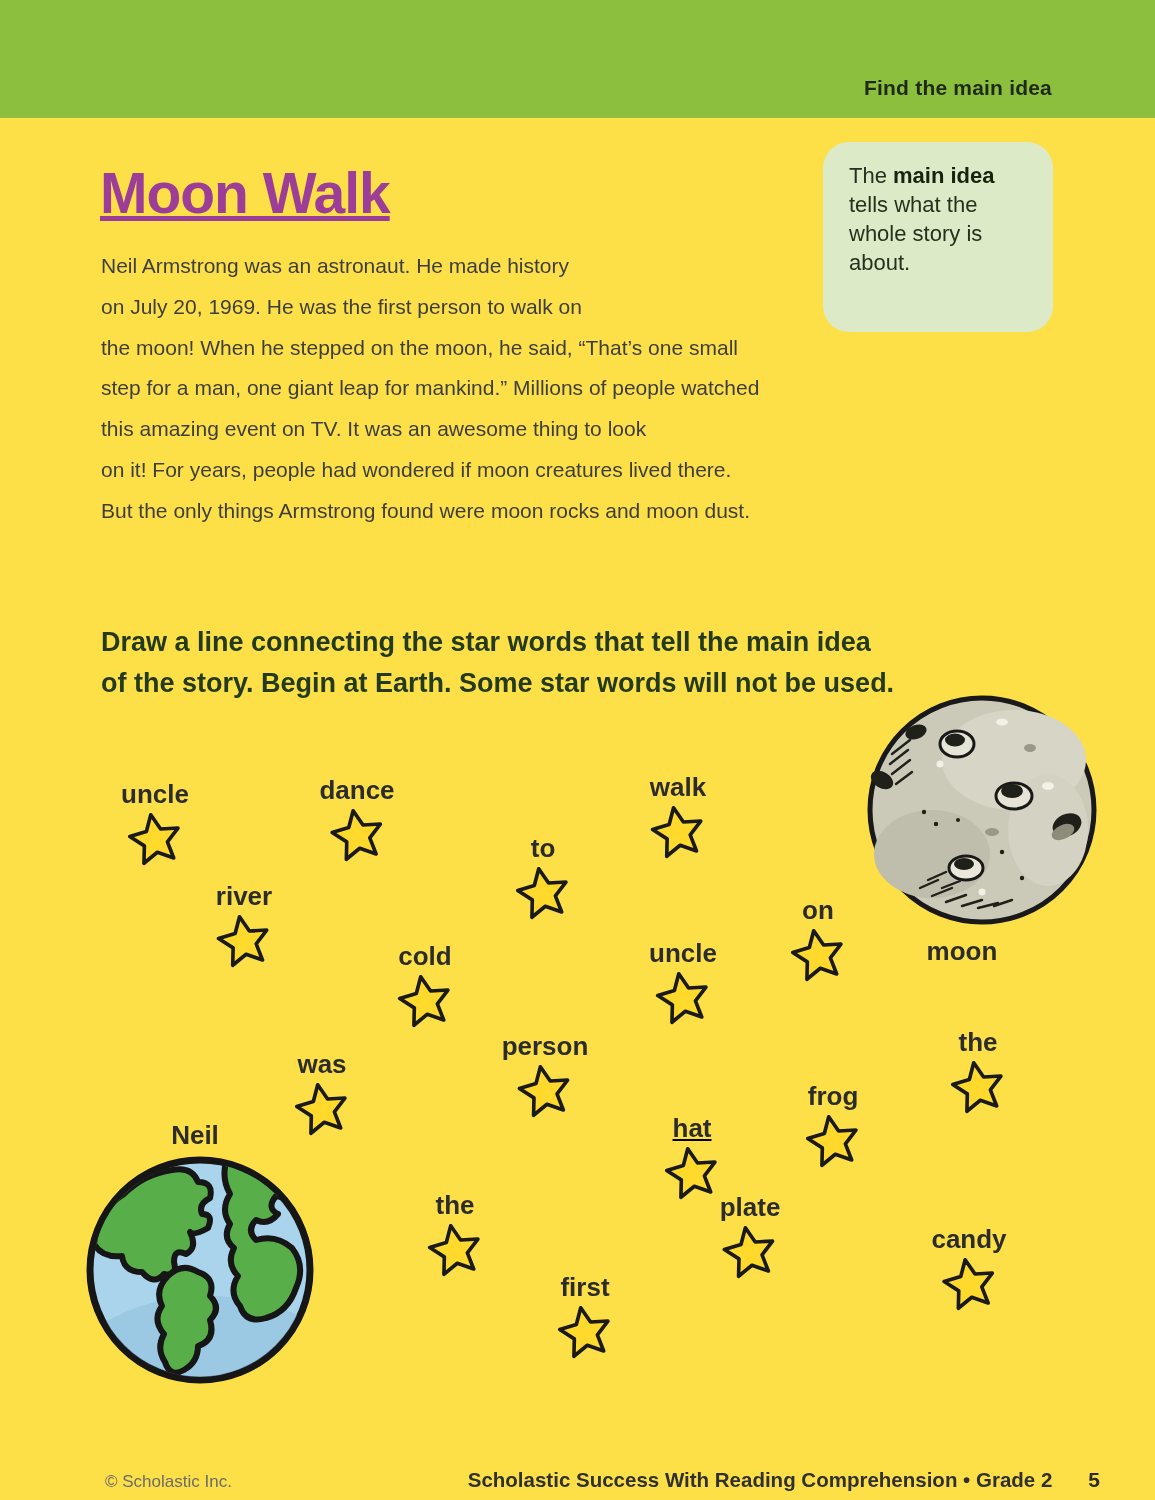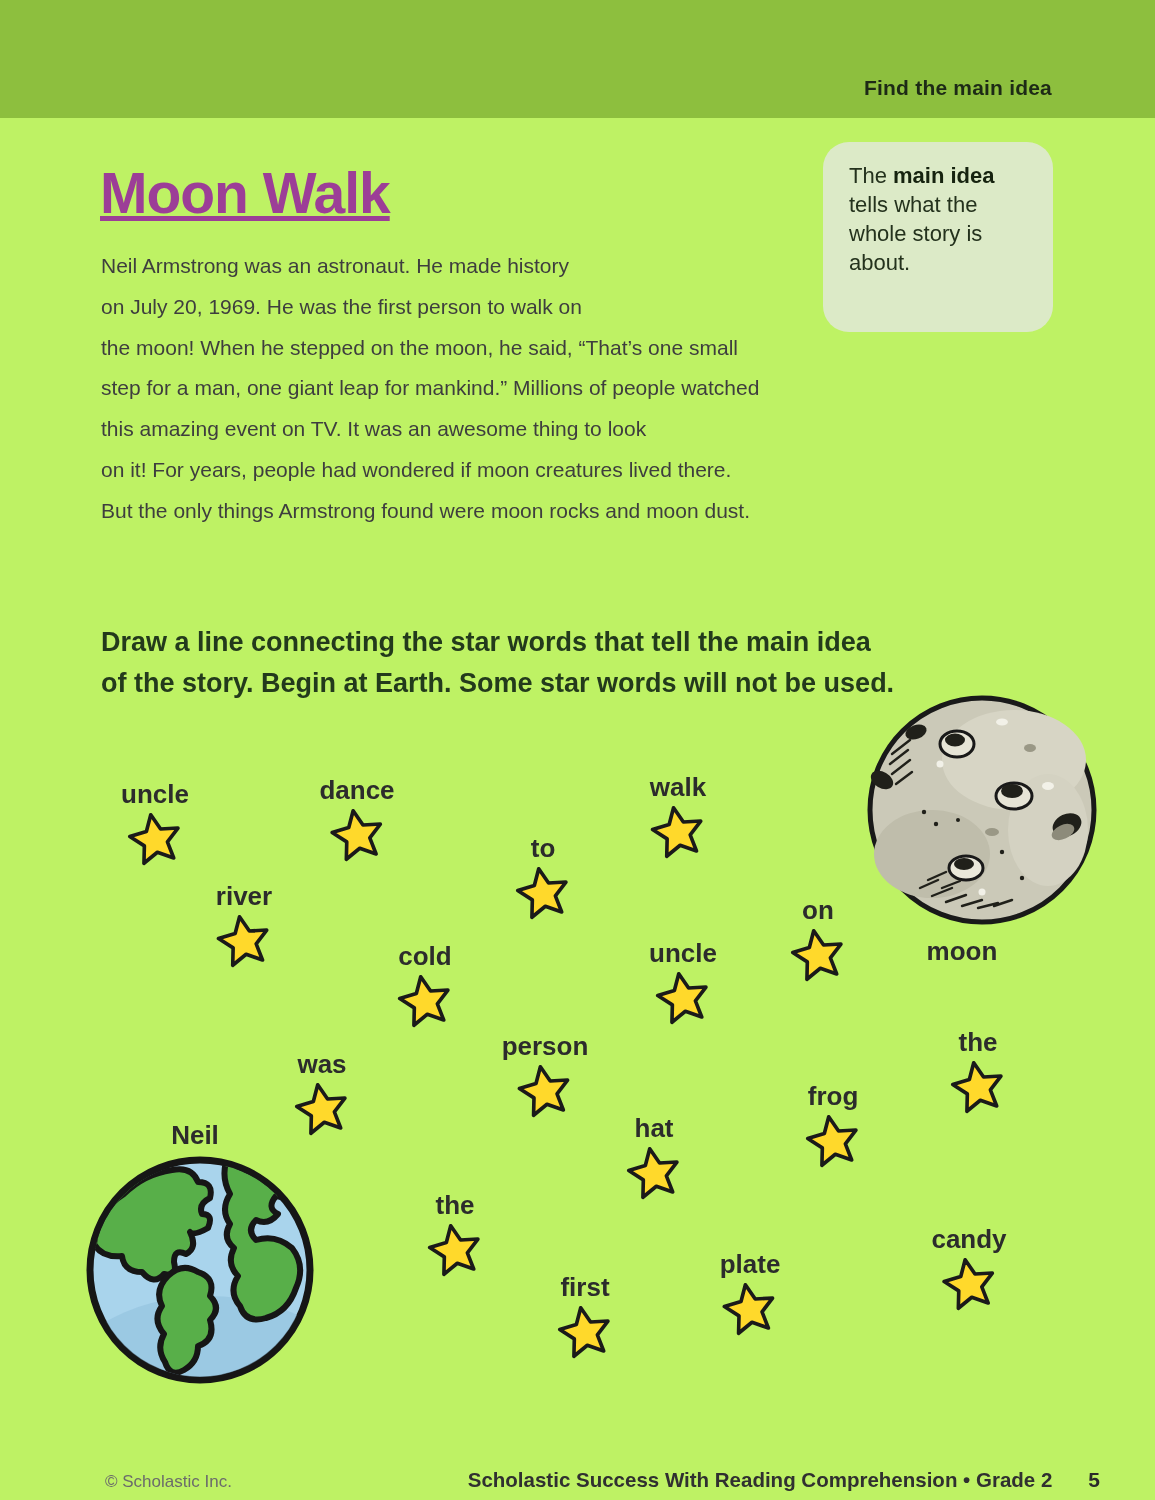--- a/index.html
+++ b/index.html
@@ -1,18 +1,18 @@
 <!DOCTYPE html>
 <html><head>
 <meta charset="utf-8">
 <style>
   html,body { margin:0; padding:0; background:#e8e8e8; }
   .page {
     position:relative; width:1155px; height:1500px; margin:0 auto;
-    background:#bef264; overflow:hidden;
+    background:#fde047; overflow:hidden;
     font-family:"Liberation Sans","DejaVu Sans",sans-serif;
   }
   .header-bar {
     position:absolute; left:0; top:0; width:1155px; height:118px;
     background:#8dbf3e;
   }
   .header-label {
     position:absolute; right:103px; top:76px;
     font-size:21px; font-weight:700; color:#1d2a16; letter-spacing:0.2px;
   }
@@ -224,21 +224,21 @@
     <svg class="star-glyph" viewBox="0 0 100 100">
       <path d="M50 6 L62.9 34.2 L93.7 37.8 L70.9 58.8 L77 89.2 L50 74 L23 89.2 L29.1 58.8 L6.3 37.8 L37.1 34.2 Z" fill="#ffd92b" stroke="#1a1a1a" stroke-width="6.5" stroke-linejoin="round"></path>
     </svg>
   </div>
       <div class="star-item" style="left: 833px; top: 1081px;">
     <div class="star-word">frog</div>
     <svg class="star-glyph" viewBox="0 0 100 100">
       <path d="M50 6 L62.9 34.2 L93.7 37.8 L70.9 58.8 L77 89.2 L50 74 L23 89.2 L29.1 58.8 L6.3 37.8 L37.1 34.2 Z" fill="#ffd92b" stroke="#1a1a1a" stroke-width="6.5" stroke-linejoin="round"></path>
     </svg>
   </div>
-      <div class="star-item" style="left: 654px; top: 1113px;">
+      <div class="star-item" style="left: 692px; top: 1113px; text-decoration: underline;">
     <div class="star-word">hat</div>
     <svg class="star-glyph" viewBox="0 0 100 100">
       <path d="M50 6 L62.9 34.2 L93.7 37.8 L70.9 58.8 L77 89.2 L50 74 L23 89.2 L29.1 58.8 L6.3 37.8 L37.1 34.2 Z" fill="#ffd92b" stroke="#1a1a1a" stroke-width="6.5" stroke-linejoin="round"></path>
     </svg>
   </div>
       <div class="star-item" style="left: 195px; top: 1120px;">
     <div class="star-word">Neil</div>
 
   </div>
       <div class="star-item" style="left: 455px; top: 1190px;">
@@ -246,21 +246,21 @@
     <svg class="star-glyph" viewBox="0 0 100 100">
       <path d="M50 6 L62.9 34.2 L93.7 37.8 L70.9 58.8 L77 89.2 L50 74 L23 89.2 L29.1 58.8 L6.3 37.8 L37.1 34.2 Z" fill="#ffd92b" stroke="#1a1a1a" stroke-width="6.5" stroke-linejoin="round"></path>
     </svg>
   </div>
       <div class="star-item" style="left: 969px; top: 1224px;">
     <div class="star-word">candy</div>
     <svg class="star-glyph" viewBox="0 0 100 100">
       <path d="M50 6 L62.9 34.2 L93.7 37.8 L70.9 58.8 L77 89.2 L50 74 L23 89.2 L29.1 58.8 L6.3 37.8 L37.1 34.2 Z" fill="#ffd92b" stroke="#1a1a1a" stroke-width="6.5" stroke-linejoin="round"></path>
     </svg>
   </div>
-      <div class="star-item" style="left: 750px; top: 1249px;">
+      <div class="star-item" style="left: 750px; top: 1192px;">
     <div class="star-word">plate</div>
     <svg class="star-glyph" viewBox="0 0 100 100">
       <path d="M50 6 L62.9 34.2 L93.7 37.8 L70.9 58.8 L77 89.2 L50 74 L23 89.2 L29.1 58.8 L6.3 37.8 L37.1 34.2 Z" fill="#ffd92b" stroke="#1a1a1a" stroke-width="6.5" stroke-linejoin="round"></path>
     </svg>
   </div>
       <div class="star-item" style="left: 585px; top: 1272px;">
     <div class="star-word">first</div>
     <svg class="star-glyph" viewBox="0 0 100 100">
       <path d="M50 6 L62.9 34.2 L93.7 37.8 L70.9 58.8 L77 89.2 L50 74 L23 89.2 L29.1 58.8 L6.3 37.8 L37.1 34.2 Z" fill="#ffd92b" stroke="#1a1a1a" stroke-width="6.5" stroke-linejoin="round"></path>
     </svg>

